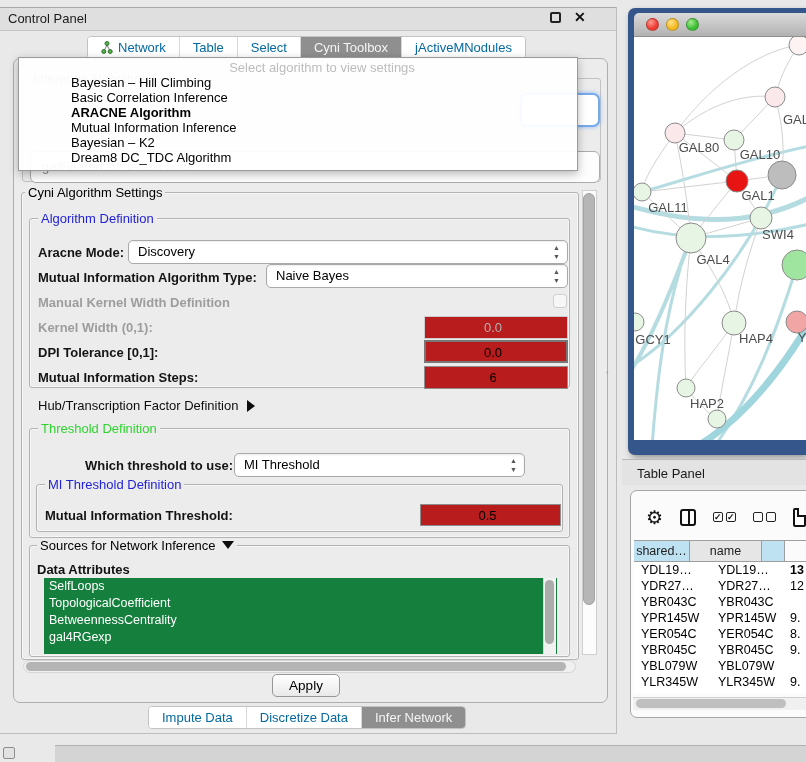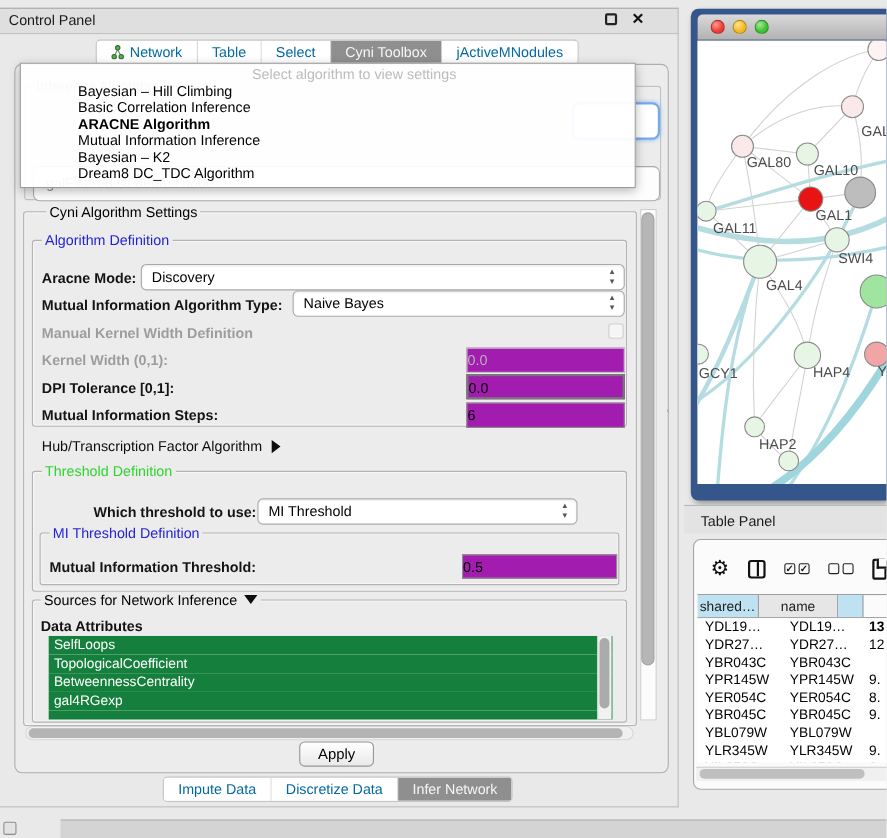--- a/index.html
+++ b/index.html
@@ -48,39 +48,39 @@
   #cp-scroll { left:582px; top:190px; width:15px; height:465px; background:#fcfcfc; border:1px solid #cfcfcf; }
   #cp-scroll-thumb { left:583px; top:193px; width:12px; height:412px; background:#b6b6b6; border-radius:6px; border:1px solid #a2a2a2; }
 
   
   .group { border:1px solid #b3b3b3; border-radius:3px; box-shadow:inset 0 0 0 1px #f6f6f6; }
   .group-label { font-size:13px; background:#ececec; padding:0 3px; white-space:nowrap; z-index:3; }
   .lbl-blue { color:#2323d6; }
   .lbl-green { color:#2fd42f; }
 
   #grp-settings { left:21px; top:192px; width:558px; height:468px; }
-  #grp-settings-label { left:42px; top:185px; }
+  #grp-settings-label { left:25px; top:185px; }
   #grp-algdef { left:29px; top:218px; width:541px; height:170px; }
   #grp-algdef-label { left:38px; top:211px; }
   #grp-threshold { left:29px; top:428px; width:541px; height:110px; }
   #grp-threshold-label { left:38px; top:421px; }
   #grp-mit { left:36px; top:484px; width:527px; height:48px; }
   #grp-mit-label { left:45px; top:477px; }
   #grp-sources { left:29px; top:545px; width:541px; height:112px; }
   #grp-sources-label { left:37px; top:538px; }
 
   .frm-label { font-size:13px; font-weight:bold; color:#141414; white-space:nowrap; }
   .frm-label.dis { color:#9d9d9d; }
 
   .combo { background:#fff; border:1px solid #a9a9a9; border-radius:5px; height:24px;
     font-size:13px; line-height:22px; padding-left:9px; color:#000;
     box-shadow:inset 0 1px 2px rgba(0,0,0,0.08); }
   .combo .arrows { position:absolute; right:7px; top:2px; font-size:7px; line-height:9px; color:#555; text-align:center; }
-  .tfield { background:#a21caf; border:1px solid #8d8d8d; height:23px; font-size:13px; line-height:21px;
-    text-align:left; padding-right:6px; color:#000; }
+  .tfield { background:#b91c1c; border:1px solid #8d8d8d; height:23px; font-size:13px; line-height:21px;
+    text-align:center; padding-right:6px; color:#000; }
   .tfield.dis { border:1px solid #cdcdcd; color:#b3b3b3; }
   .tfield.strong { border:2px solid #777; }
 
   #row-aracne-label { left:38px; top:245px; } #cmb-aracne { left:128px; top:240px; width:440px; }
   #row-mitype-label { left:38px; top:270px; } #cmb-mitype { left:266px; top:264px; width:302px; }
   #row-kerneldef-label { left:38px; top:295px; }
   #chk-kernel { left:553px; top:294px; width:14px; height:14px; border:1px solid #cfcfcf; border-radius:3px; background:#f6f6f6; }
   #row-kernelw-label { left:38px; top:320px; } #fld-kernelw { left:424px; top:316px; width:144px; }
   #row-dpi-label { left:38px; top:345px; } #fld-dpi { left:424px; top:340px; width:144px; }
   #row-misteps-label { left:38px; top:370px; } #fld-misteps { left:424px; top:366px; width:144px; }
@@ -226,21 +226,21 @@
 <div class="abs frm-label dis" id="row-kernelw-label">Kernel Width (0,1):</div>
 <div class="abs tfield dis" id="fld-kernelw">0.0</div>
 
 <div class="abs frm-label" id="row-dpi-label">DPI Tolerance [0,1]:</div>
 <div class="abs tfield strong" id="fld-dpi">0.0</div>
 
 <div class="abs frm-label" id="row-misteps-label">Mutual Information Steps:</div>
 <div class="abs tfield" id="fld-misteps">6</div>
 
 <div class="abs" id="hub-row">
-  <span>Hub/Transcription Factor Algorithm</span>
+  <span>Hub/Transcription Factor Definition</span>
   <span class="tri-right"></span>
 </div>
 
 <div class="abs group" id="grp-threshold"></div>
 <div class="abs group-label lbl-green" id="grp-threshold-label">Threshold Definition</div>
 
 <div class="abs frm-label" id="row-which-label">Which threshold to use:</div>
 <div class="abs combo" id="cmb-which">
   <span>MI Threshold</span>
   <span class="arrows">▲<br>▼</span>

